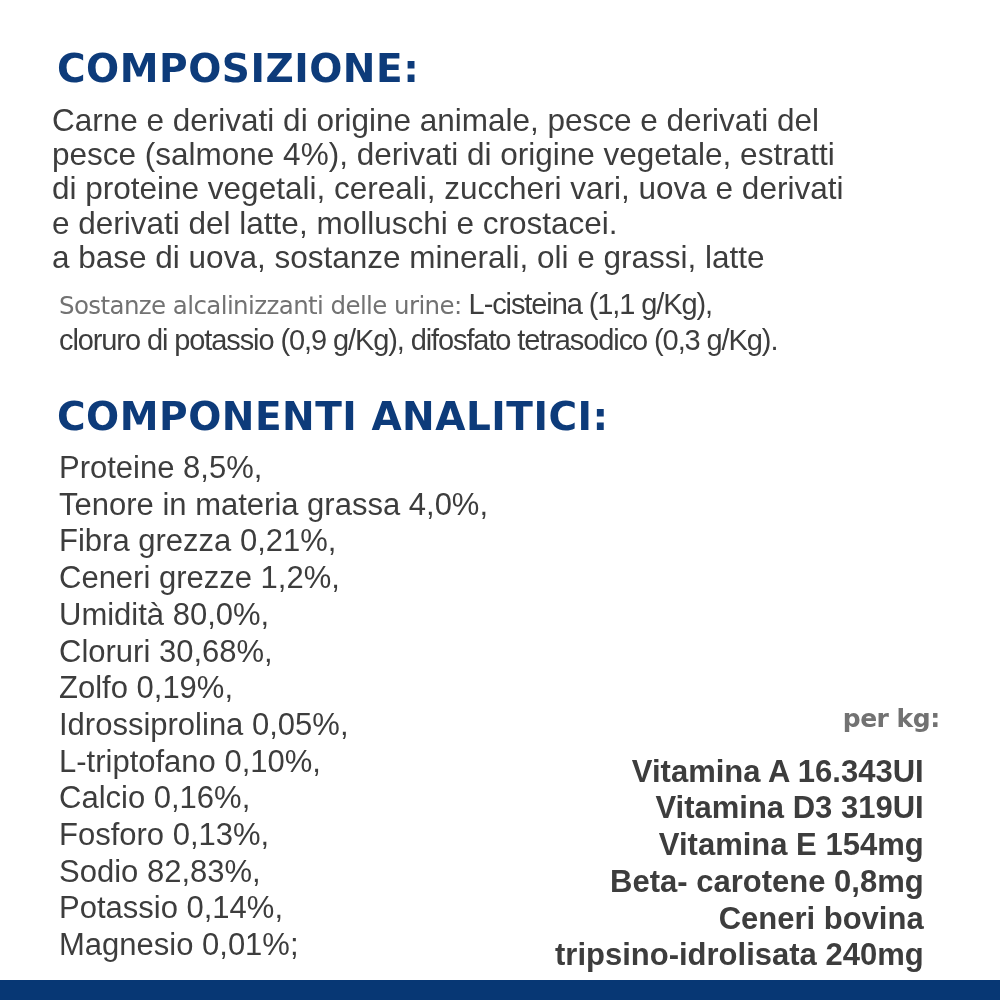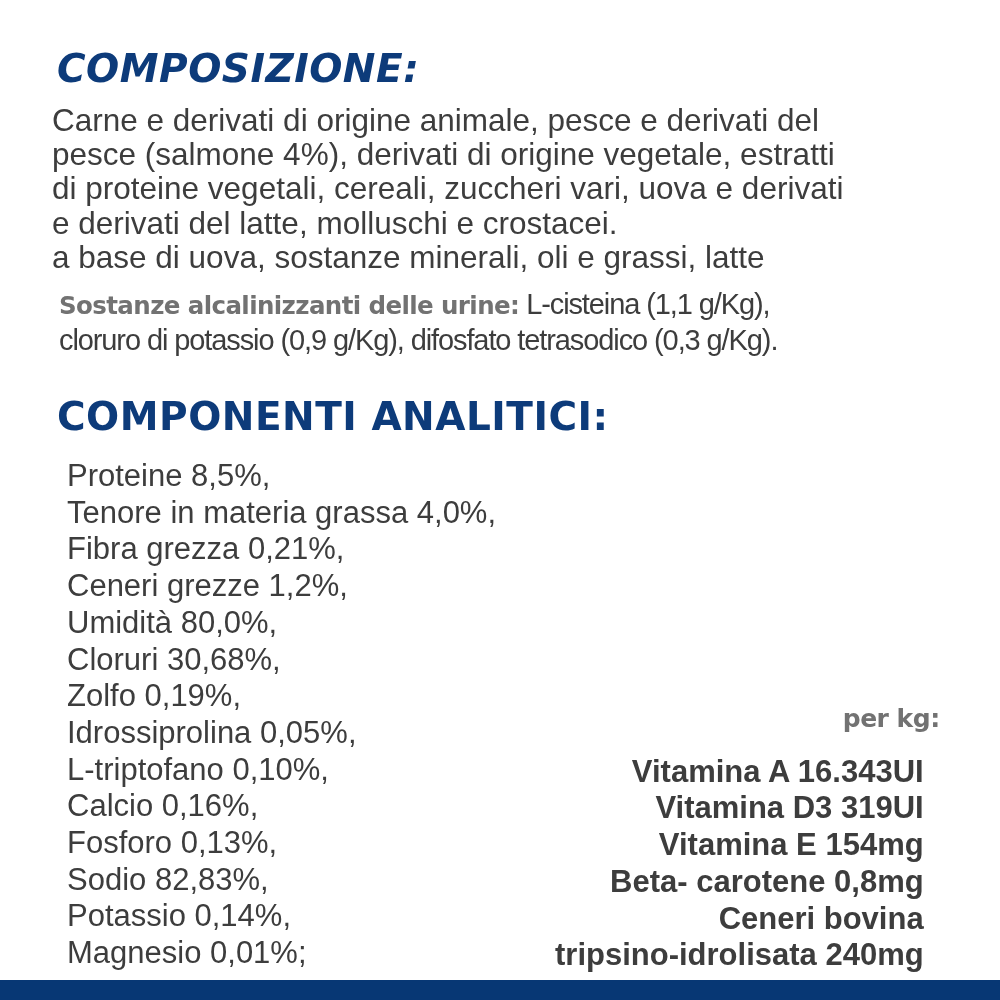--- a/index.html
+++ b/index.html
@@ -20,21 +20,21 @@
       left: 57px;
       margin: 0;
       font-family: "DejaVu Sans", "Liberation Sans", sans-serif;
       font-weight: bold;
       color: #0d3b7a;
       font-size: 39px;
       letter-spacing: 0.5px;
       line-height: 1;
       white-space: nowrap;
     }
-    #h-comp { top: 49px; font-style: italic; }
+    #h-comp { top: 49px; }
     #h-anal { top: 397px; }
 
     .para {
       position: absolute;
       left: 52px;
       margin: 0;
       font-size: 31.5px;
       line-height: 34.2px;
       color: #3d3d3d;
       white-space: nowrap;
@@ -46,33 +46,33 @@
       position: absolute;
       left: 59px;
       top: 287px;
       font-size: 29px;
       line-height: 34px;
       letter-spacing: -1.1px;
       color: #3d3d3d;
       white-space: nowrap;
     }
     .alk .label {
-      font-weight: bold;
+      font-weight: normal;
       color: #727272;
       font-family: "DejaVu Sans", "Liberation Sans", sans-serif;
       letter-spacing: -0.6px;
       font-size: 24.5px;
     }
     .alk .line { display: block; }
 
     .analytic-list {
       position: absolute;
       left: 59px;
       top: 450px;
-      margin: 8px;
+      margin: 0;
       padding: 0;
       list-style: none;
       font-size: 31px;
       line-height: 36.7px;
       color: #3d3d3d;
       white-space: nowrap;
     }
     .analytic-list li { margin: 0; padding: 0; }
 
     .perkg {

